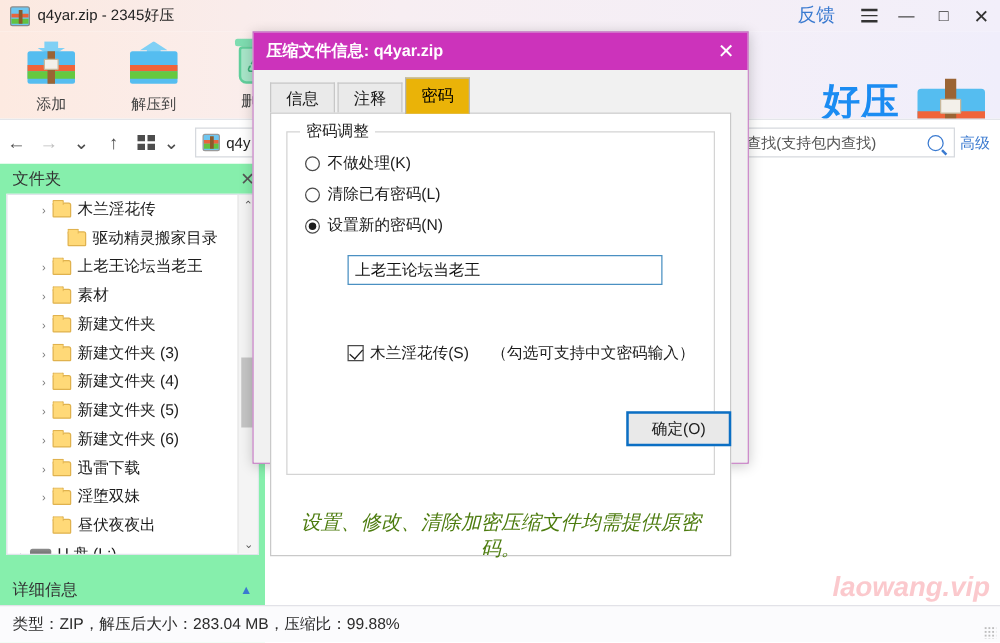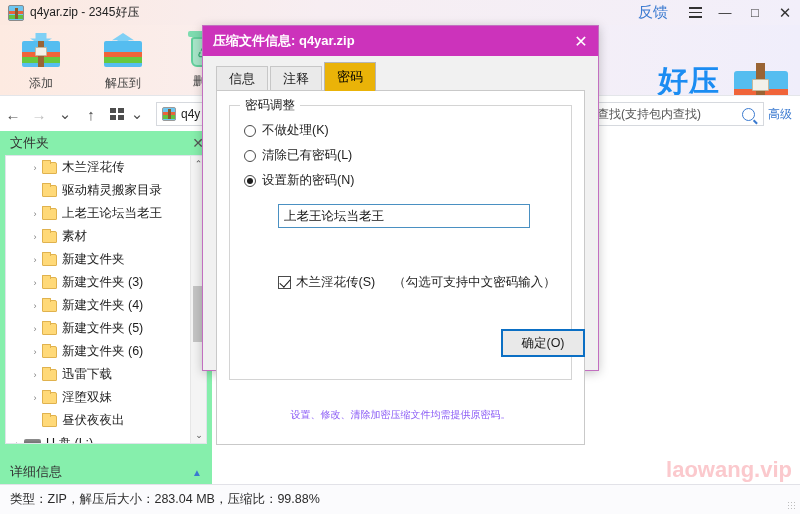--- a/index.html
+++ b/index.html
@@ -225,21 +225,21 @@
   .brand-logo .bl-body { position:absolute; left:2px; top:8px; width:54px; height:38px; background:#55bdf0; border-radius:3px;}
   .brand-logo .bl-r1 { position:absolute; left:2px; top:26px; width:54px; height:8px; background:#f0643a;}
   .brand-logo .bl-strap { position:absolute; left:24px; top:0px; width:9px; height:46px; background:#9a6434;}
   .brand-logo .bl-buckle{ position:absolute; left:20px; top:16px; width:17px; height:12px; background:#f3f0ea; border:1px solid #c6b89c; box-sizing:border-box; border-radius:1px;}
 
   
   .wm {
     position:absolute; right: 8px; bottom: 32px; text-align: center; pointer-events:none;
   }
   .wm1 { font-size: 30px; font-weight: bold; color: #fbc9cd; letter-spacing: 3px; line-height: 1.05;}
-  .wm2 { font-size: 22px; font-weight: bold; color: #fbc9cd; letter-spacing: 0px; line-height: 1.1;}
+  .wm2 { font-size: 22px; font-weight: bold; color: #fbc9cd; letter-spacing: 0px; line-height: 1.1; font-style: italic;}
 
   
   .dialog {
     position: absolute; left: 202px; top: 25px; width: 397px; height: 346px;
     background: #f1f1f1; border: 1px solid #c26fc0; box-sizing: border-box;
     box-shadow: 0 2px 10px rgba(0,0,0,0.22);
   }
   .dlg-title {
     height: 30px; background: #cc33bb; display:flex; align-items:center; justify-content: space-between;
     padding: 0 0 0 10px;
@@ -294,21 +294,21 @@
     background:#fff; margin-right:5px; position:relative; flex:0 0 13px;
   }
   .checkbox.on:after {
     content:''; position:absolute; left:3px; top:0px; width:5px; height:9px;
     border:solid #1c1c1c; border-width: 0 1.6px 1.6px 0; transform: rotate(42deg);
   }
   .chk-label { font-size: 12.5px; color:#1c1c1c; }
   .chk-hint { font-size: 12.5px; color:#1c1c1c; margin-left: 18px; }
   .note {
     position:absolute; left:0; right:0; top: 302px; text-align:center;
-    font-size: 10px; color:#8b5cf6;
+    font-size: 16px; color:#4d7c0f;font-style:italic;
   }
   .dlg-buttons {
     position:absolute; right: 13px; bottom: 13px; display:flex; gap: 9px;
   }
   .dbtn {
     width: 84px; height: 28px; display:flex; align-items:center; justify-content:center;
     font-size: 12.5px; color:#1c1c1c; background:#e9e9e9; border:1px solid #adadad;
     box-sizing: border-box;
   }
   .dbtn.primary { border: 2px solid #0b6fc4; background:#e9e9e9; }
@@ -422,21 +422,21 @@
       <span>文件夹</span>
       <span class="sb-close">✕</span>
     </div>
     <div class="tree">
       <div class="tree-inner" id="tree-rows">
           <div class="trow" style="padding-left: 22px;">
             <span class="chev">›</span>
             <span class="folder"></span>
             <span>木兰淫花传</span>
           </div>
-          <div class="trow" style="padding-left: 22px;">
+          <div class="trow" style="padding-left: 34px;">
             <span class="chev"></span>
             <span class="folder"></span>
             <span>驱动精灵搬家目录</span>
           </div>
           <div class="trow" style="padding-left: 22px;">
             <span class="chev">›</span>
             <span class="folder"></span>
             <span>上老王论坛当老王</span>
           </div>
           <div class="trow" style="padding-left: 22px;">

